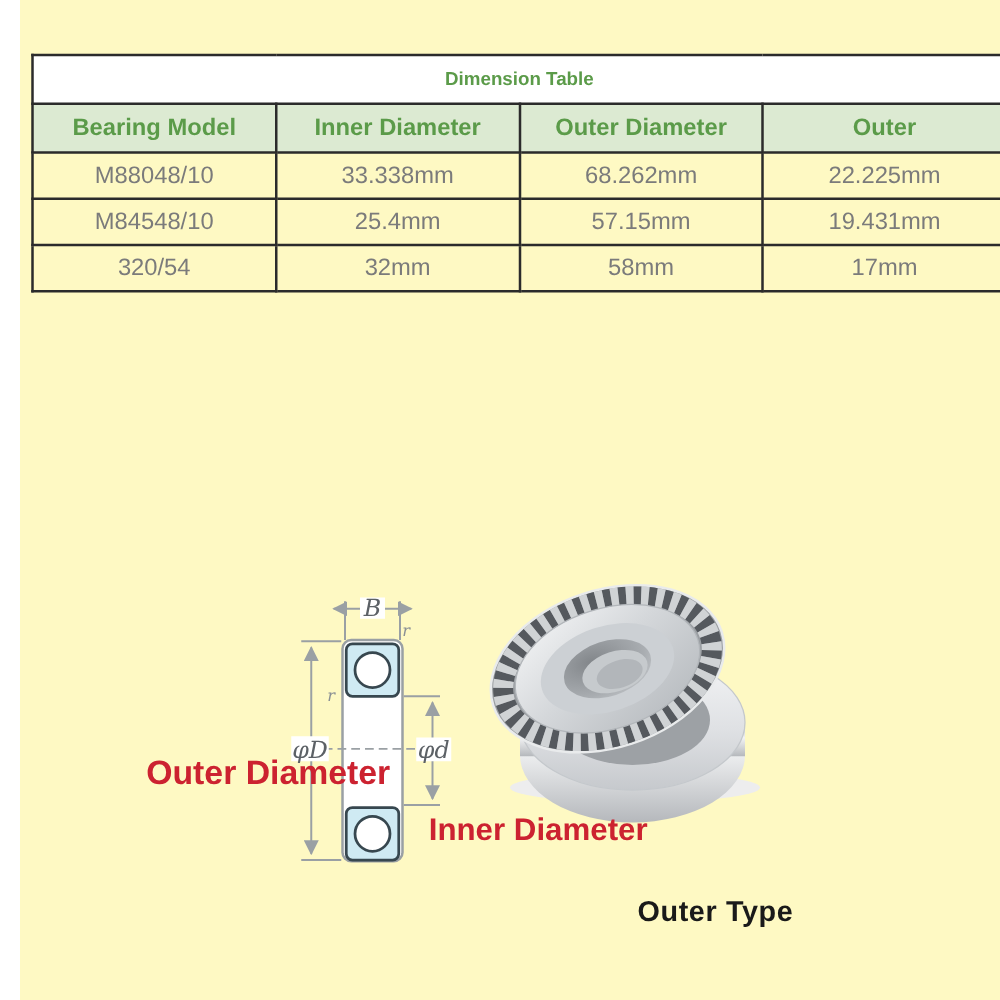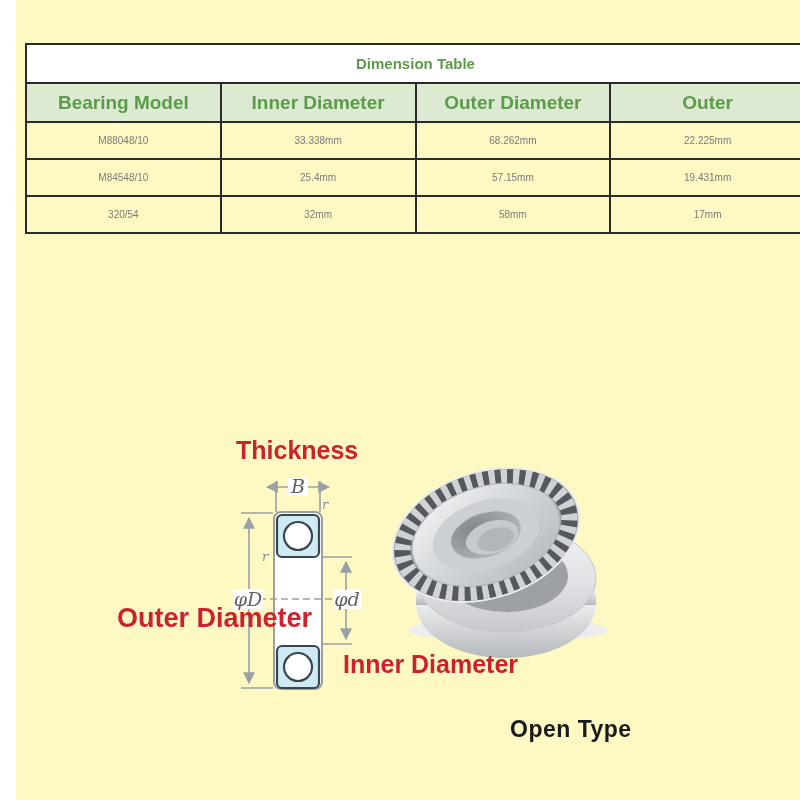--- a/index.html
+++ b/index.html
@@ -8,21 +8,21 @@
 
   
   table.dim{position:absolute;left:9px;top:43px;width:781px;border-collapse:collapse;
             table-layout:fixed;}
   table.dim th,table.dim td{border:2px solid var(--table-border);text-align:center;
             vertical-align:middle;padding:0;}
   table.dim .title-row th{height:37px;background:#fff;color:var(--green-text);
             font-size:15px;font-weight:700;}
   table.dim .head-row th{height:37px;background:var(--header-bg);color:var(--green-text);
             font-size:19px;font-weight:700;}
-  table.dim td{height:35px;color:var(--data-text);font-size:10px;font-weight:400;}
+  table.dim td{height:35px;color:var(--data-text);font-size:19px;font-weight:400;}
   table.dim tr.alt td{background:var(--row-alt-bg);}
   table.dim col{width:25%;}
 
   
   .lbl{position:absolute;font-weight:700;color:var(--label-red);white-space:nowrap;line-height:1;}
   .lbl-thickness{left:220px;top:438px;font-size:25px;}
   .lbl-outer{left:101px;top:605px;font-size:27px;}
   .lbl-inner{left:327px;top:652px;font-size:25px;}
   .lbl-open{left:494px;top:718px;font-size:23px;color:var(--caption-text);letter-spacing:.5px;}
 
@@ -157,17 +157,16 @@
         <ellipse cx="470" cy="535" rx="86" ry="54" fill="none" stroke="#d9dcde" stroke-width="16" stroke-dasharray="6 6" stroke-dashoffset="6" opacity="0.85"></ellipse>
         <ellipse cx="470" cy="535" rx="76" ry="48" fill="url(#coneFace)" stroke="#b2b6ba" stroke-width="1"></ellipse>
         <ellipse cx="470" cy="535" rx="55" ry="34" fill="#ccd0d4"></ellipse>
         <ellipse cx="470" cy="535" rx="36" ry="22" fill="url(#boreGrad)"></ellipse>
         <ellipse cx="475" cy="539" rx="27" ry="16" fill="#c6cacd"></ellipse>
         <ellipse cx="478" cy="542" rx="19" ry="11" fill="#b2b6ba"></ellipse>
       </g>
     </g>
   </svg>
 
-  <div class="lbl lbl-thickness">Thickness</div>
   <div class="lbl lbl-outer">Outer Diameter</div>
   <div class="lbl lbl-inner">Inner Diameter</div>
-  <div class="lbl lbl-open">Open Type</div>
+  <div class="lbl lbl-open">Outer Type</div>
 </div>
 
 </body></html>

